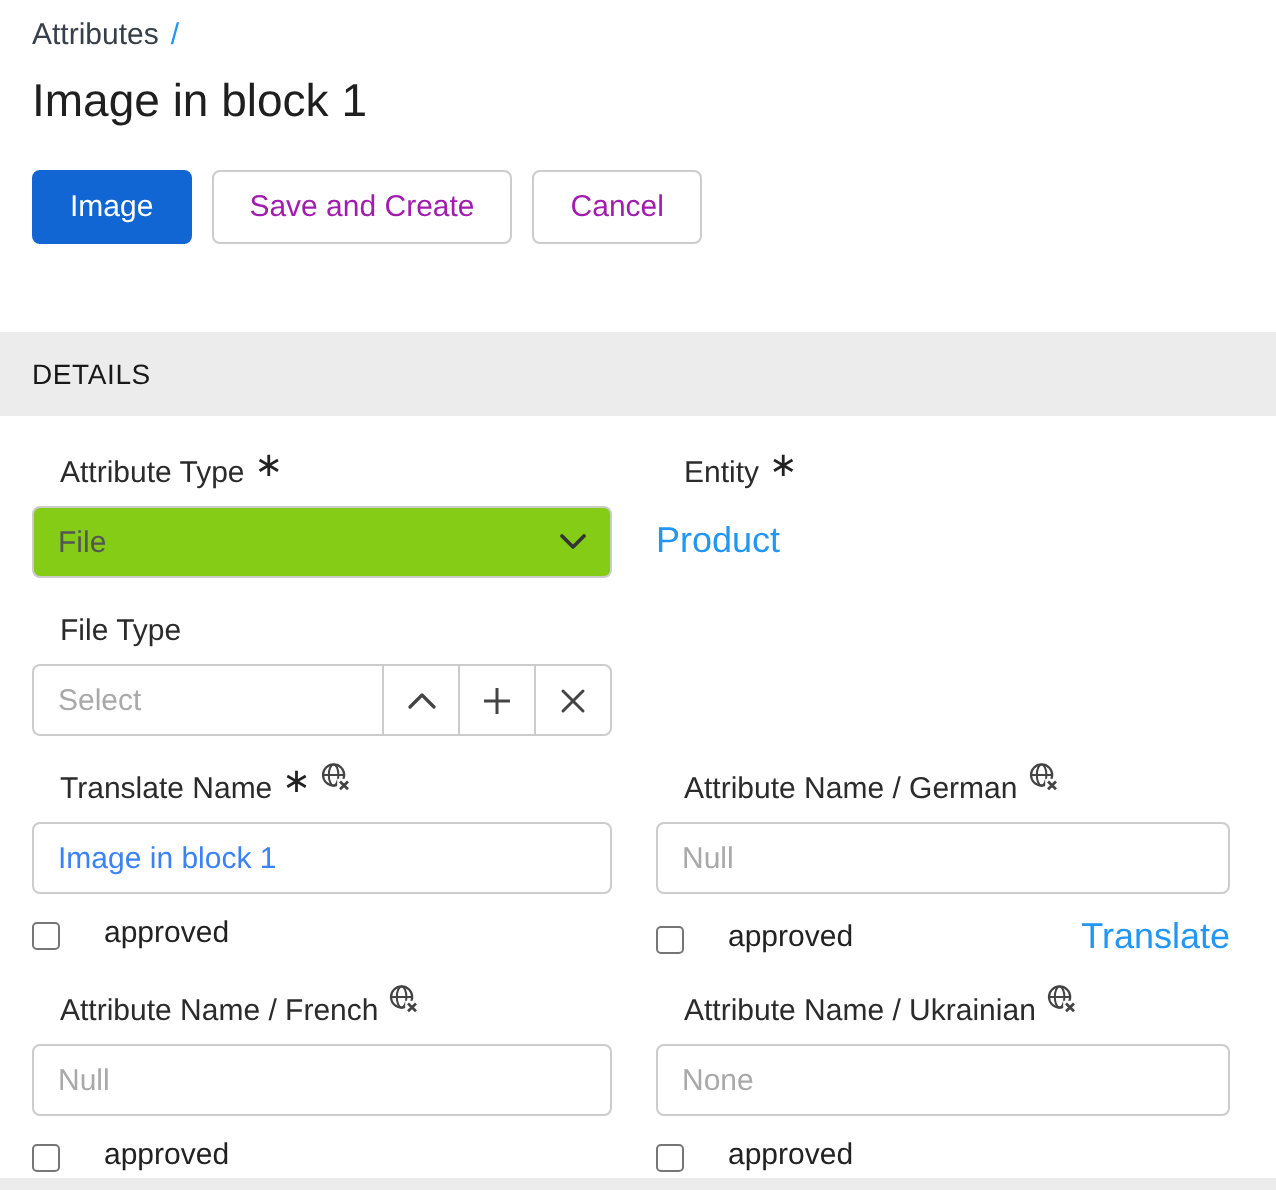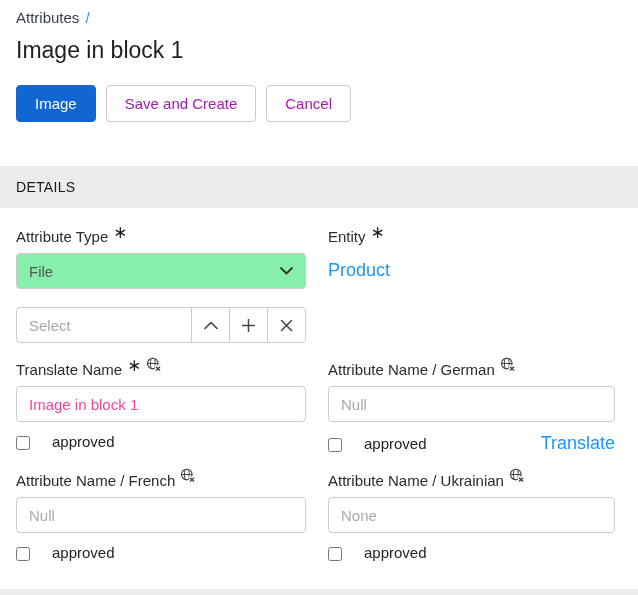--- a/index.html
+++ b/index.html
@@ -20,29 +20,29 @@
   .btn-primary{background:#1266d3;border:1px solid #1266d3;color:#fff;}
   .btn-default{background:#fff;border:1px solid #ccc;color:#a21caf;}
   
   .panel-header{margin-top:44px;height:42px;background:#ececec;
       display:flex;align-items:center;padding-left:16px;
       font-size:14px;color:#181818;letter-spacing:.3px;}
   
   .form{padding:20px 16px 0 16px;}
   .grid{display:grid;grid-template-columns:290px 287px;column-gap:22px;}
   .cell{margin-bottom:18px;}
-  .field-label{font-size:15px;color:#2b2b2b;margin-bottom:8px;display:flex;align-items:center;}
+  .field-label{font-size:15px;color:#2b2b2b;margin-bottom:8px;display:flex;align-items:flex-start;margin-left:14px;}
   .req{font-size:17px;color:#222;margin-left:5px;position:relative;top:-4px;line-height:1;}
   .globe{margin-left:5px;position:relative;top:-5px;}
   .control{height:36px;box-sizing:border-box;}
   .select-box{border:1px solid #ccc;border-radius:4px;display:flex;align-items:center;
-      justify-content:space-between;padding:0 12px;background:#86efac;cursor:pointer;}
+      justify-content:space-between;padding:0 12px;background:#84cc16;cursor:pointer;}
   .select-box .sel-value{font-size:15px;color:#555;}
   .text-input{width:100%;height:36px;box-sizing:border-box;border:1px solid #ccc;border-radius:4px;
-      padding:0 12px;font-size:15px;color:#ec4899;font-family:"Liberation Sans",sans-serif;background:#fff;}
+      padding:0 12px;font-size:15px;color:#3b82f6;font-family:"Liberation Sans",sans-serif;background:#fff;}
   .text-input::placeholder{color:#a9a9a9;opacity:1;}
   .link{color:#2196f3;font-size:18px;text-decoration:none;cursor:pointer;}
   .entity-link{display:inline-block;margin-top:7px;}
   
   .input-group{display:flex;}
   .input-group .text-input{flex:1;border-radius:4px 0 0 4px;min-width:0;}
   .group-btn{width:39px;height:36px;box-sizing:border-box;background:#fff;border:1px solid #ccc;
       margin-left:-1px;display:flex;align-items:center;justify-content:center;cursor:pointer;padding:0;}
   .group-btn:last-child{border-radius:0 4px 4px 0;}
   
@@ -95,20 +95,23 @@
 
       <div class="cell">
         <div class="field-label">
           <span>Entity</span>
           <span class="req">∗</span>
         </div>
         <a class="link entity-link">Product</a>
       </div>
 
       <div class="cell">
+        <div class="field-label">
+          <span>File Type</span>
+        </div>
         <div class="input-group">
           <input class="text-input" placeholder="Select" style="">
           <button class="group-btn">
             <span>
               <svg width="14" height="9" viewBox="0 0 14 9">
                   <polyline points="1,7.5 7,1.5 13,7.5" fill="none" stroke="#444" stroke-width="1.6" stroke-linecap="round" stroke-linejoin="round"></polyline>
                 </svg>
             </span>
           </button>
           <button class="group-btn">

